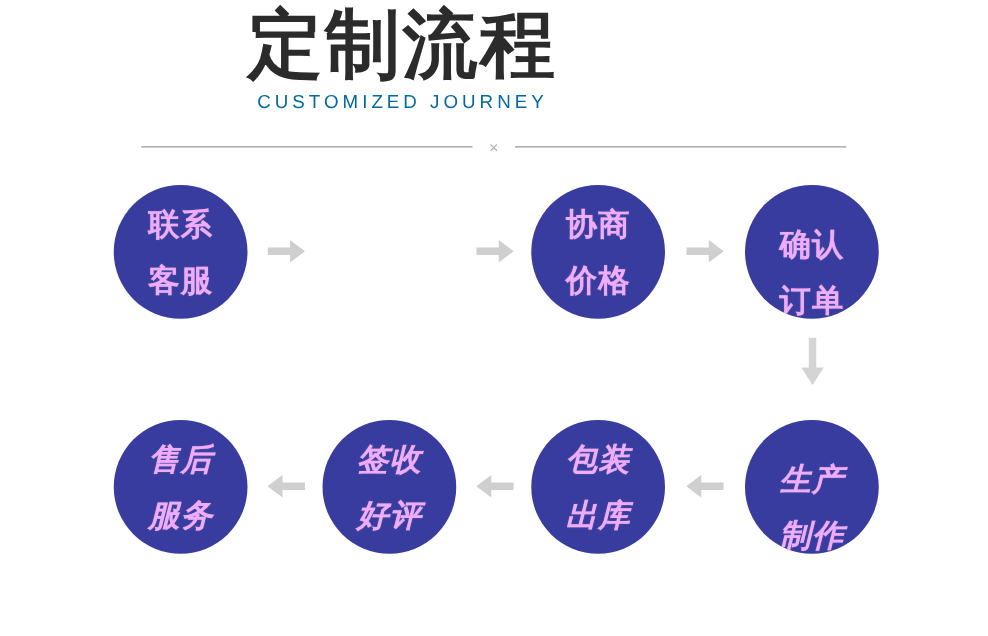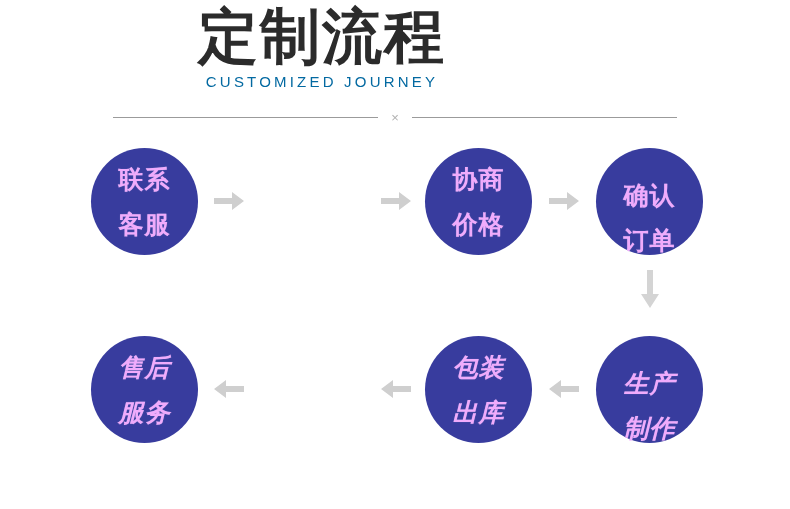--- a/index.html
+++ b/index.html
@@ -176,20 +176,24 @@
   <div class="arrow-v a-down">
     <svg viewBox="0 0 20 38">
         <path d="M7 0 H13 V24 H19 L10 38 L1 24 H7 Z" fill="#d4d4d4"></path>
       </svg>
   </div>
 
   <div class="node row-bottom n-c1">
     <span class="line">售后</span>
     <span class="line">服务</span>
   </div>
+  <div class="node row-bottom n-c2">
+    <span class="line">签收</span>
+    <span class="line">好评</span>
+  </div>
   <div class="node row-bottom n-c3">
     <span class="line">包装</span>
     <span class="line">出库</span>
   </div>
   <div class="node row-bottom n-c4">
     <span class="line">生产</span>
     <span class="line">制作</span>
   </div>
 
   <div class="arrow a-bot-1">

